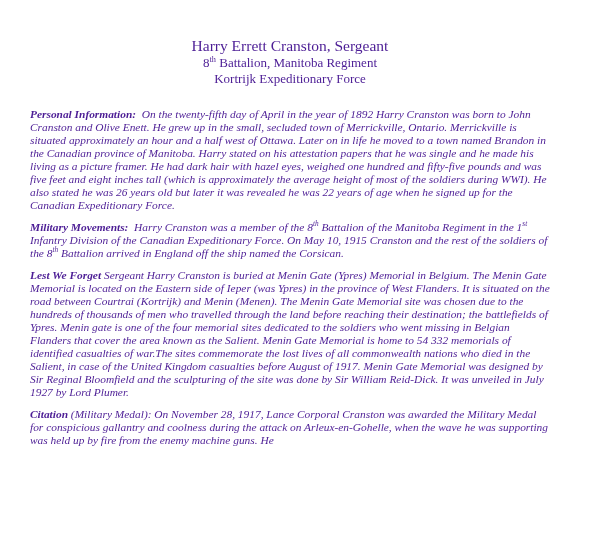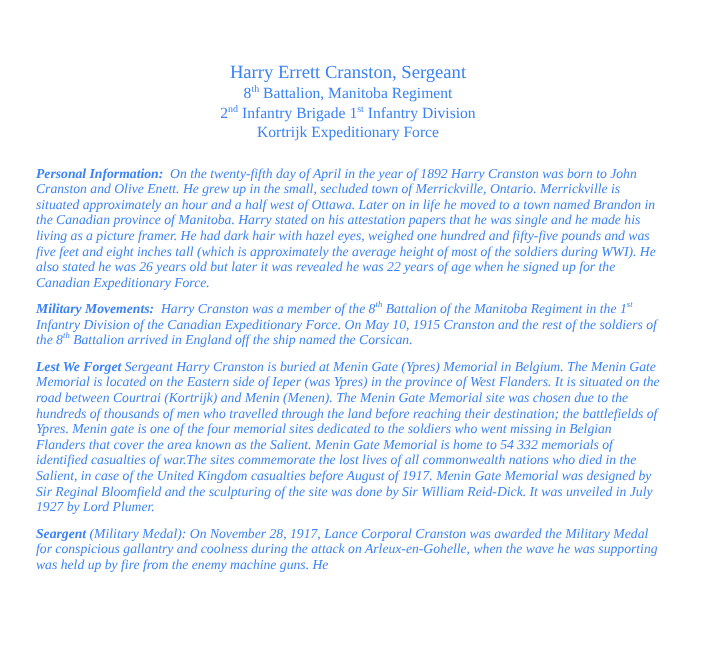--- a/index.html
+++ b/index.html
@@ -6,23 +6,23 @@
     margin: 0;
     padding: 0;
     background: #ffffff;
   }
   .page {
     position: relative;
     width: 572px;
     height: 540px;
     box-sizing: border-box;
     background: #ffffff;
-    color: #3b82f6;
+    color: #4c1d95;
     font-family: "Liberation Serif", "DejaVu Serif", serif;
-    padding: 52px 22px 0 30px;
+    padding: 37px 22px 0 30px;
     overflow: hidden;
   }
   .title-block {
     text-align: center;
     margin-bottom: 21px;
   }
   .title-main {
     font-size: 15.5px;
     line-height: 18px;
   }
@@ -45,22 +45,21 @@
     margin-top: 48px;
   }
 </style>
 </head>
 <body>
 
 <div class="page">
   <header class="title-block" id="titleBlock">
       <div class="title-main"><span>Harry Errett Cranston, Sergeant</span></div>
       <div class="title-sub"><span>8</span><sup>th</sup><span> Battalion, Manitoba Regiment</span></div>
-      <div class="title-sub"><span>2</span><sup>nd</sup><span> Infantry Brigade 1</span><sup>st</sup><span> Infantry Division</span></div>
       <div class="title-sub"><span>Kortrijk Expeditionary Force</span></div>
     </header>
   <main id="bodyBlock">
       <p class="para"><b>Personal Information:</b><span>  On the twenty-fifth day of April in the year of 1892 Harry Cranston was born to John Cranston and Olive Enett. He grew up in the small, secluded town of Merrickville, Ontario. Merrickville is situated approximately an hour and a half west of Ottawa. Later on in life he moved to a town named Brandon in the Canadian province of Manitoba. Harry stated on his attestation papers that he was single and he made his living as a picture framer. He had dark hair with hazel eyes, weighed one hundred and fifty-five pounds and was five feet and eight inches tall (which is approximately the average height of most of the soldiers during WWI). He also stated he was 26 years old but later it was revealed he was 22 years of age when he signed up for the Canadian Expeditionary Force.</span></p>
       <p class="para"><b>Military Movements:</b><span>  Harry Cranston was a member of the 8</span><sup>th</sup><span> Battalion of the Manitoba Regiment in the 1</span><sup>st</sup><span> Infantry Division of the Canadian Expeditionary Force. On May 10, 1915 Cranston and the rest of the soldiers of the 8</span><sup>th</sup><span> Battalion arrived in England off the ship named the Corsican.</span></p>
       <p class="para"><b>Lest We Forget</b><span> Sergeant Harry Cranston is buried at Menin Gate (Ypres) Memorial in Belgium. The Menin Gate Memorial is located on the Eastern side of Ieper (was Ypres) in the province of West Flanders. It is situated on the road between Courtrai (Kortrijk) and Menin (Menen). The Menin Gate Memorial site was chosen due to the hundreds of thousands of men who travelled through the land before reaching their destination; the battlefields of Ypres. Menin gate is one of the four memorial sites dedicated to the soldiers who went missing in Belgian Flanders that cover the area known as the Salient. Menin Gate Memorial is home to 54 332 memorials of identified casualties of war.The sites commemorate the lost lives of all commonwealth nations who died in the Salient, in case of the United Kingdom casualties before August of 1917. Menin Gate Memorial was designed by Sir Reginal Bloomfield and the sculpturing of the site was done by Sir William Reid-Dick. It was unveiled in July 1927 by Lord Plumer.</span></p>
-      <p class="para"><b>Seargent</b><span> (Military Medal): On November 28, 1917, Lance Corporal Cranston was awarded the Military Medal for conspicious gallantry and coolness during the attack on Arleux-en-Gohelle, when the wave he was supporting was held up by fire from the enemy machine guns. He</span></p>
+      <p class="para"><b>Citation</b><span> (Military Medal): On November 28, 1917, Lance Corporal Cranston was awarded the Military Medal for conspicious gallantry and coolness during the attack on Arleux-en-Gohelle, when the wave he was supporting was held up by fire from the enemy machine guns. He</span></p>
     </main>
 </div>
 
 </body></html>

